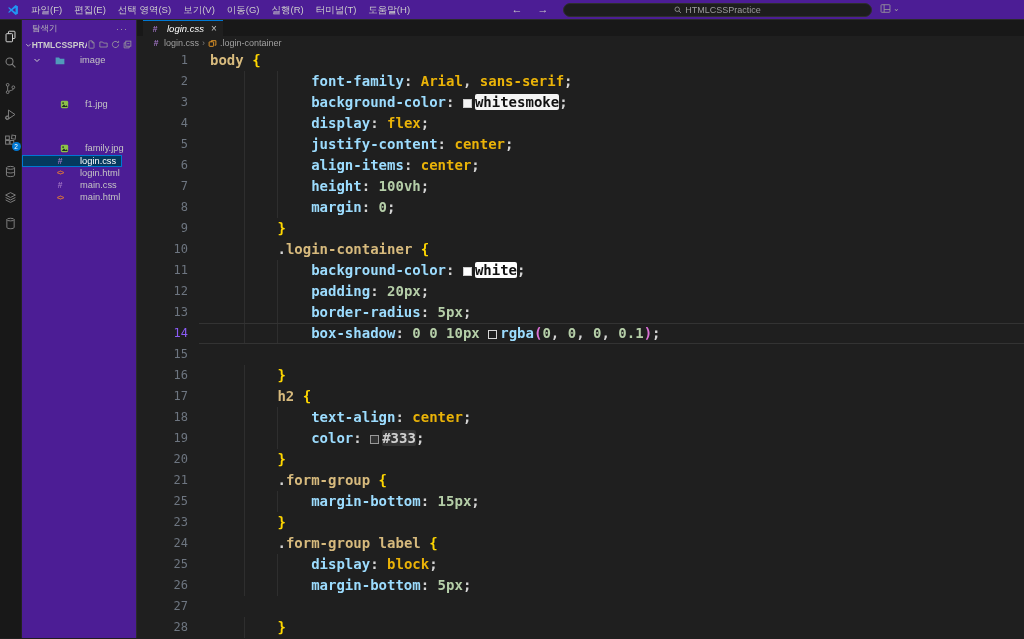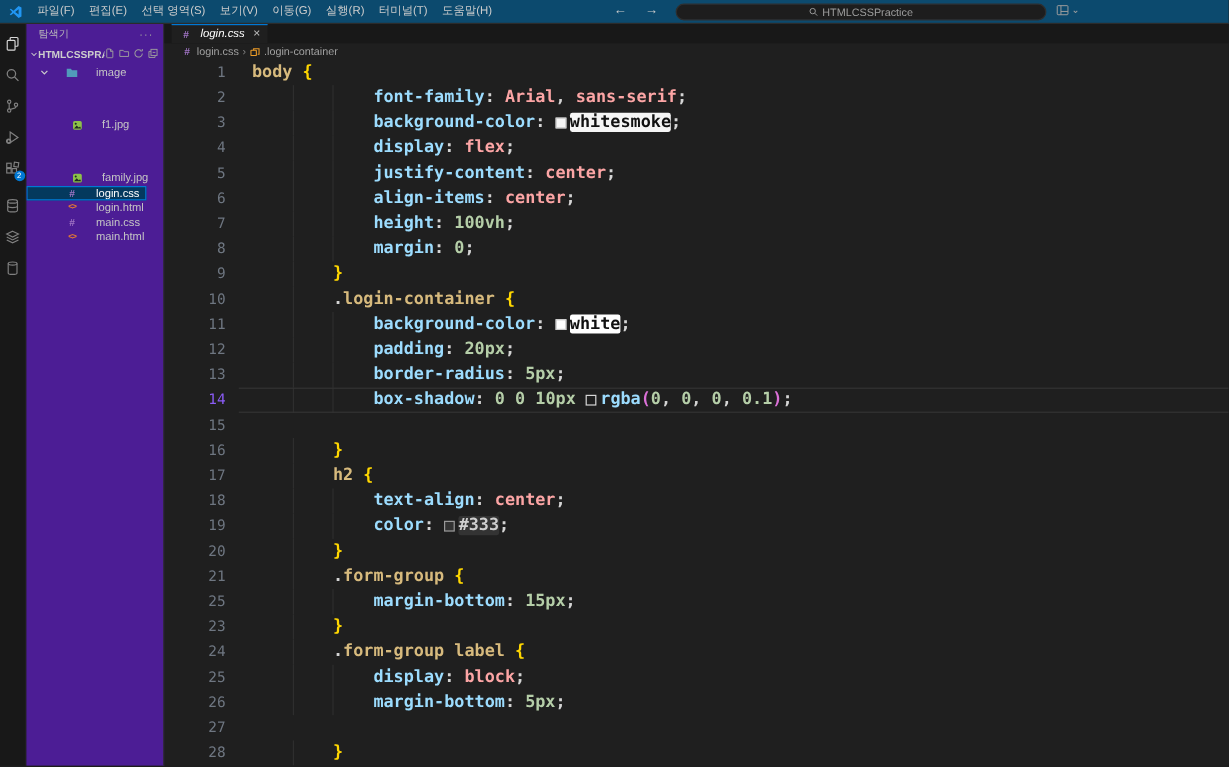--- a/index.html
+++ b/index.html
@@ -1,19 +1,19 @@
 <!DOCTYPE html>
 <html><head>
 <meta charset="utf-8">
 <style>
   * { margin:0; padding:0; box-sizing:border-box; }
   html,body { width:1024px; height:639px; overflow:hidden; background:#1f1f1f;
               font-family:"Liberation Sans", sans-serif; }
   
-  .titlebar { position:relative; height:20px; background:#0c4a6e; border-bottom:1px solid #2b2b2b;
+  .titlebar { position:relative; height:20px; background:#4c1d95; border-bottom:1px solid #2b2b2b;
               display:flex; align-items:center; color:#cccccc; font-size:9.5px; }
   .vs-logo { width:12px; height:12px; margin:0 6px 0 7px; flex:none; }
   .menu-item { padding:0 6px; height:20px; line-height:20px; cursor:default; }
   .nav-arrow { position:absolute; top:0; height:20px; line-height:19px; width:18px; text-align:center;
                color:#cccccc; font-size:11px; }
   .nav-back { left:508px; } .nav-fwd { left:534px; }
   .cmd-center { position:absolute; left:563px; top:3px; width:309px; height:14px; background:#1d1d1d;
                 border:1px solid #2e2e2e; border-radius:7px; color:#9d9d9d; font-size:9px;
                 display:flex; align-items:center; justify-content:center; gap:3px; }
   .layout-btn { position:absolute; left:880px; top:3px; display:flex; align-items:center; gap:2px; color:#9d9d9d; }
@@ -61,21 +61,21 @@
   .code { flex:1 1 auto; font-family:"DejaVu Sans Mono", monospace; font-size:14px; font-weight:600;
           position:relative; overflow:hidden; }
   .line { height:21px; line-height:21px; display:flex; position:relative; }
   .line.cur::after { content:""; position:absolute; left:62px; right:0; top:0; bottom:0;
                      border-top:1px solid #333333; border-bottom:1px solid #333333; pointer-events:none; }
   .ln { width:51px; text-align:right; color:#6e7681; font-size:12px; font-weight:400; flex:none; }
   .line.cur .ln { color:#8b5cf6;text-align:right; }
   .content { margin-left:22px; white-space:pre; position:relative; }
   .guide { position:absolute; top:0; bottom:0; width:1px; background:#2e2e2e; }
   .tk-pln { color:#d4d4d4; } .tk-sel { color:#d7ba7d; } .tk-br1 { color:#ffd700; }
-  .tk-pu  { color:#d4d4d4; } .tk-prop{ color:#9cdcfe; } .tk-val { color:#fca5a5; }
+  .tk-pu  { color:#d4d4d4; } .tk-prop{ color:#9cdcfe; } .tk-val { color:#eab308; }
   .tk-num { color:#b5cea8; } .tk-fn  { color:#9cdcfe; } .tk-pr  { color:#da70d6; }
   .swatch { display:inline-block; width:9px; height:9px; margin-right:3px; vertical-align:-1px; }
   .hl { border-radius:2px; }
   svg { display:block; }
 </style>
 </head>
 <body>
 
 <div class="titlebar">
   <svg class="vs-logo" viewBox="0 0 24 24">

